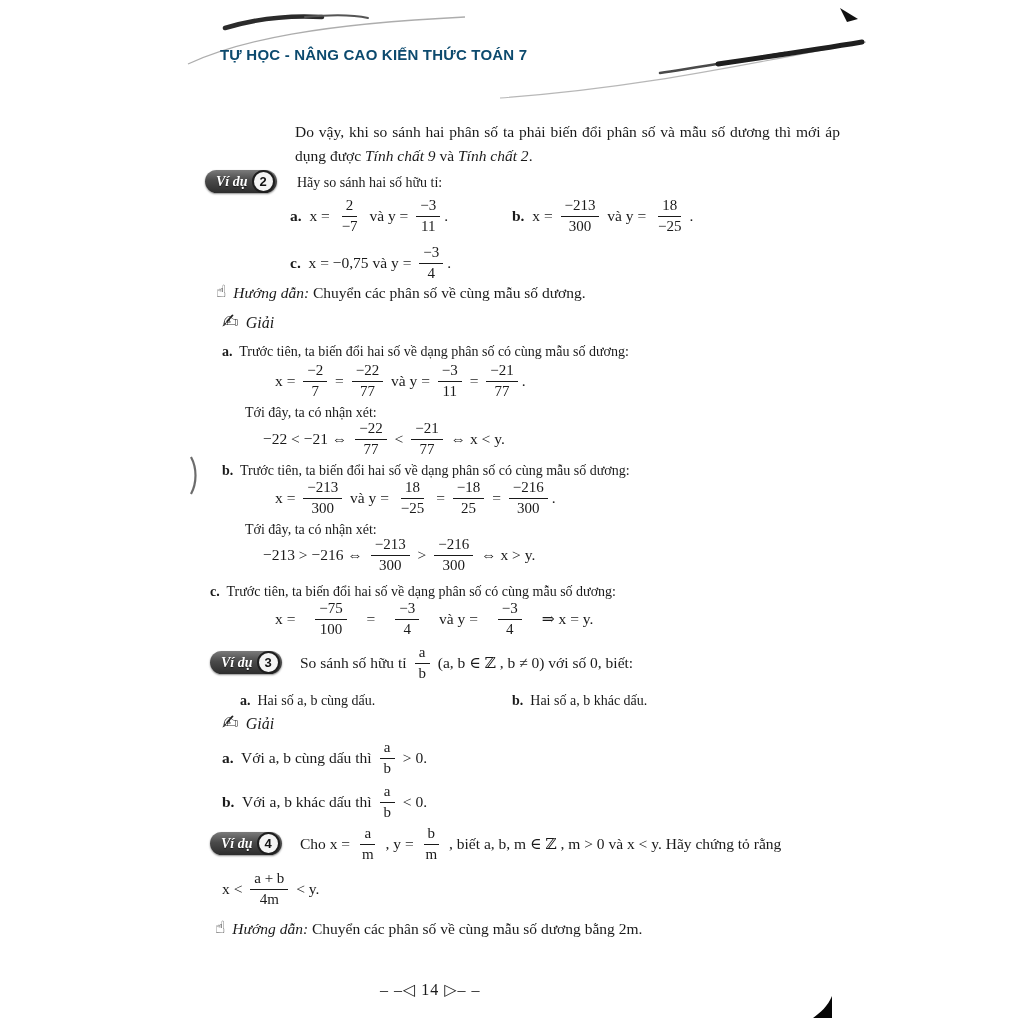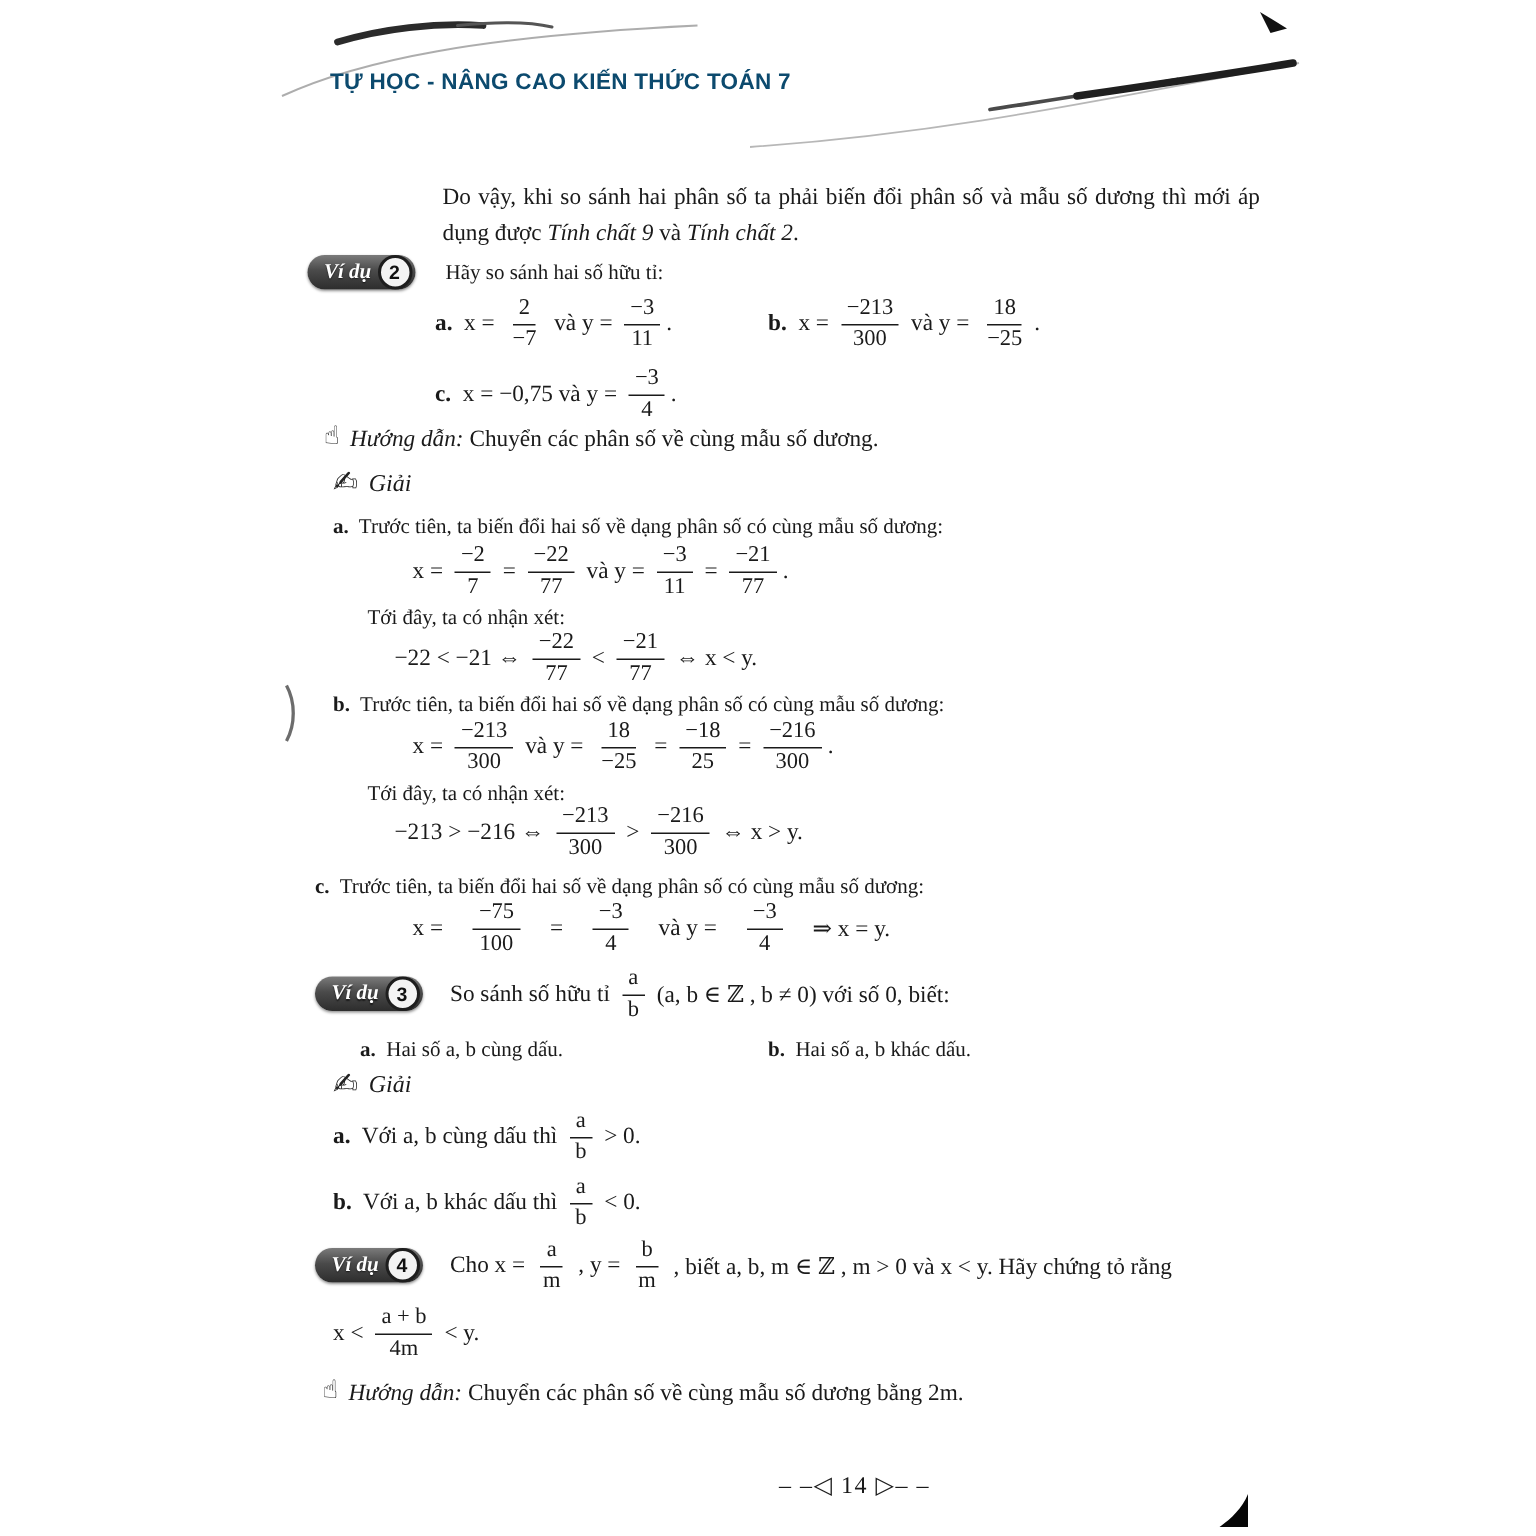--- a/index.html
+++ b/index.html
@@ -27,21 +27,21 @@
                border:2px solid #1e1e1e;color:#111;
                font-family:"Liberation Sans","DejaVu Sans",sans-serif;
                font-weight:bold;font-size:13px;display:flex;align-items:center;
                justify-content:center;}
   .guide{position:absolute;display:flex;align-items:flex-start;gap:7px;
          font-size:15.5px;}
   .gicon{font-family:"DejaVu Sans",sans-serif;font-size:17px;line-height:1;
          margin-top:-1px;color:#222;}
   .gpen{font-size:20px;margin-top:-3px;}
   .solvelbl{font-style:italic;font-size:16px;}
-  .footer{position:absolute;left:380px;top:980px;width:240px;text-align:right;
+  .footer{position:absolute;left:380px;top:980px;width:240px;text-align:left;
           font-size:16px;letter-spacing:1px;color:#1a1a1a;}
   svg.artifacts{position:absolute;left:0;top:0;pointer-events:none;}
 </style>
 </head>
 <body>
 
 <svg class="artifacts" width="1024" height="1024" viewBox="0 0 1024 1024">
   <path d="M188,64 C240,40 320,24 465,17" stroke="#999" stroke-width="1.3" fill="none" opacity="0.8"></path>
   <path d="M225,28 C255,19 290,15 322,17" stroke="#2b2b2b" stroke-width="4.5" stroke-linecap="round" fill="none"></path>
   <path d="M305,17 C335,14 355,15 368,18" stroke="#555" stroke-width="2" stroke-linecap="round" fill="none"></path>

